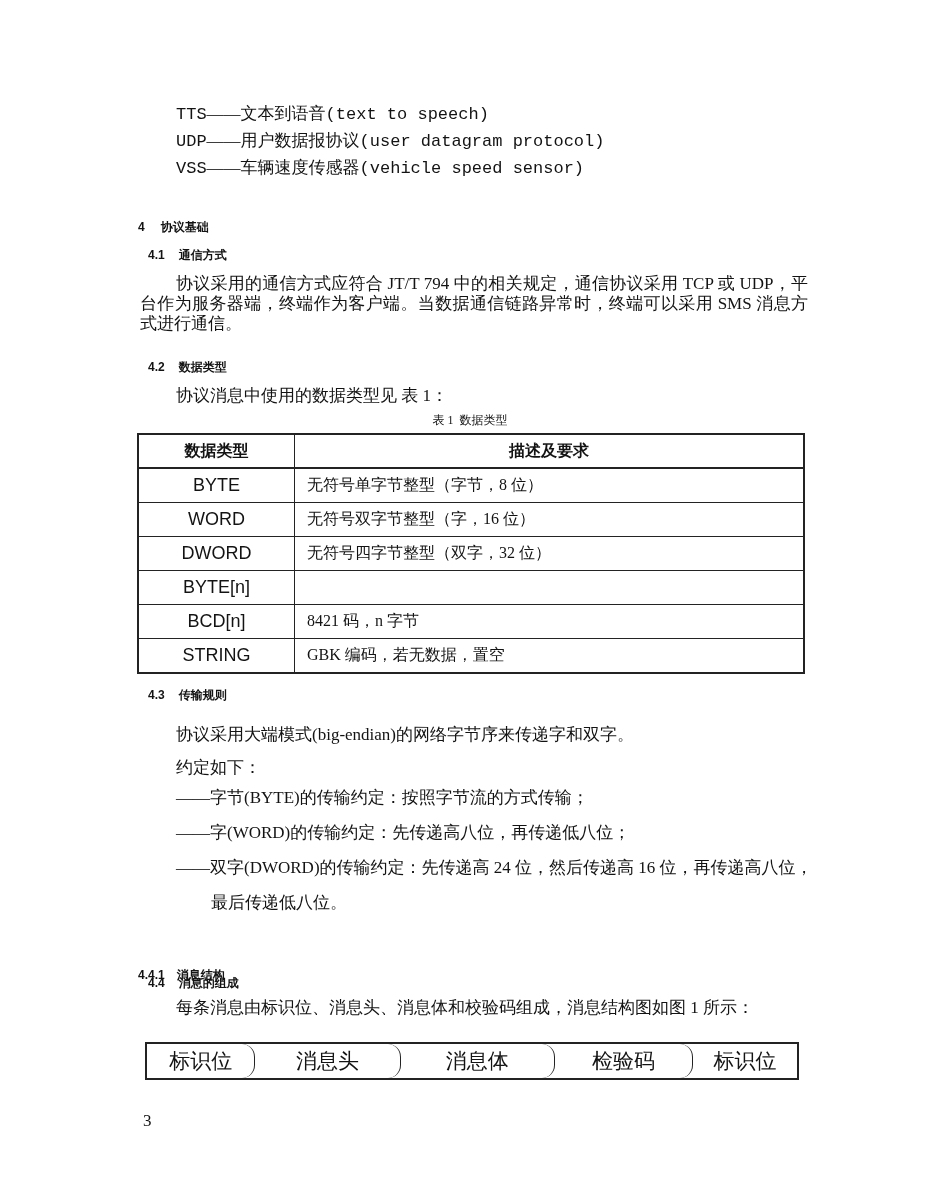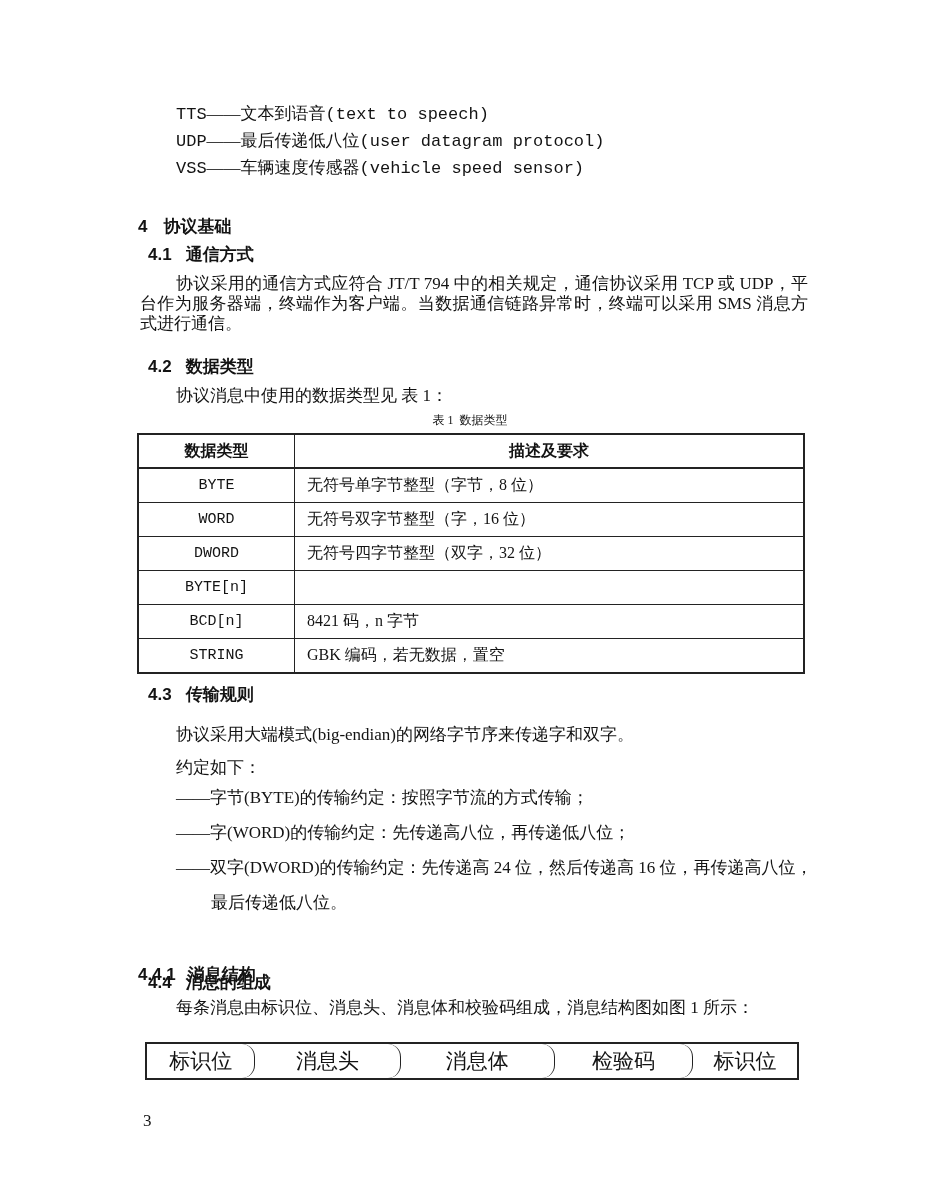--- a/index.html
+++ b/index.html
@@ -16,21 +16,21 @@
   .serif { font-family: "Liberation Serif", "DejaVu Serif", serif; margin-top: 40px; }
 
   
   .abbr-block { left: 176px; top: 101px; }
   .abbr-line { font-size: 17px; line-height: 26px; white-space: nowrap; }
 
   
   .heading {
     font-family: "Liberation Sans", "DejaVu Sans", sans-serif;
     font-weight: bold;
-    font-size: 17px;
+    font-size: 12px;
     line-height: 24px;
     white-space: nowrap;
   }
   .heading .num-1 { margin-right: 16px; }
   .heading .num-2 { margin-right: 14px; margin-top: 17px; }
   .heading .num-3 { margin-right: 12px; }
 
   
   .body-text { font-size: 17px; line-height: 20px; }
   .para-wrap { width: 668px; text-align: justify; text-indent: 36px; }
@@ -47,22 +47,22 @@
     left: 137px; top: 433px; width: 664px;
     border: 2px solid #232323;
   }
   .t1-row { display: flex; height: 33px; border-top: 1px solid #232323; }
   .t1-row:first-child { border-top: none; }
   .t1-row.t1-header { height: 32px; }
   .t1-rows .t1-row:first-child { border-top: 2px solid #232323; }
   .t1 .c1 {
     flex: 0 0 155px; border-right: 1px solid #232323;
     display: flex; align-items: center; justify-content: center;
-    font-family: Liberation Mono, monospace;
-    font-size: 15px;
+    font-family: Liberation Sans, sans-serif;
+    font-size: 18px;
   }
   .t1 .c2 {
     flex: 1 1 auto;
     display: flex; align-items: center;
     padding-left: 12px; font-size: 16px;
   }
   .t1-header .c1, .t1-header .c2 {
     font-family: "Liberation Sans", "DejaVu Sans", sans-serif;
     font-weight: bold; font-size: 16px;
     justify-content: center; padding-left: 0;
@@ -87,21 +87,21 @@
   .fig-c3 { flex: 0 0 21.1%; }
   .fig-c4 { flex: 1 1 auto; }
 
   .pagenum { left: 143px; top: 1110px; font-size: 17px; line-height: 22px; }
 </style>
 </head>
 <body>
 
 <div class="abs abbr-block">
   <div class="abbr-line"><span class="mono">TTS</span><span class="serif">——文本到语音</span><span class="mono">(text to speech)</span></div>
-  <div class="abbr-line"><span class="mono">UDP</span><span class="serif">——最后传递低八位</span><span class="mono">(user datagram protocol)</span></div>
+  <div class="abbr-line"><span class="mono">UDP</span><span class="serif">——用户数据报协议</span><span class="mono">(user datagram protocol)</span></div>
   <div class="abbr-line"><span class="mono">VSS</span><span class="serif">——车辆速度传感器</span><span class="mono">(vehicle speed sensor)</span></div>
 </div>
 
 <div class="abs heading" style="left:138px; top:215px;">
   <span class="num-1">4</span><span>协议基础</span>
 </div>
 
 <div class="abs heading" style="left:148px; top:243px;">
   <span class="num-2">4.1</span><span>通信方式</span>
 </div>

